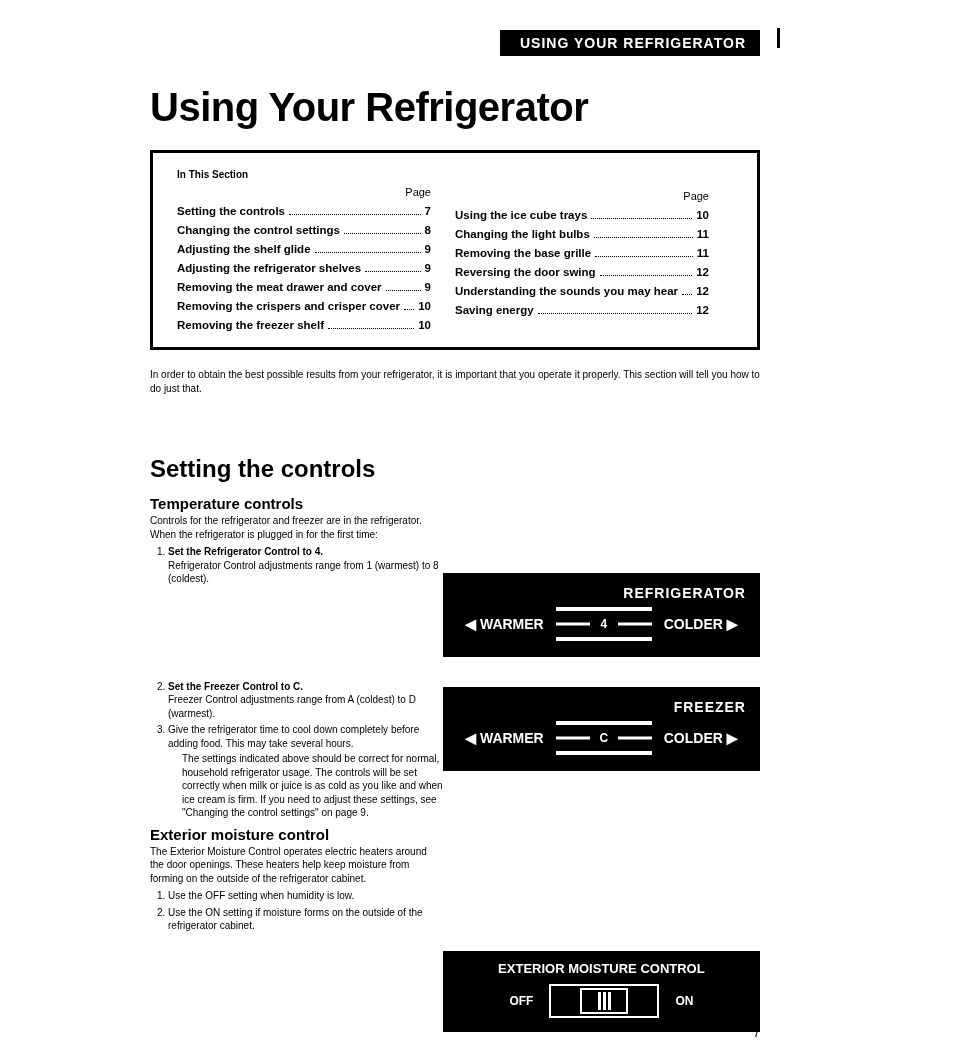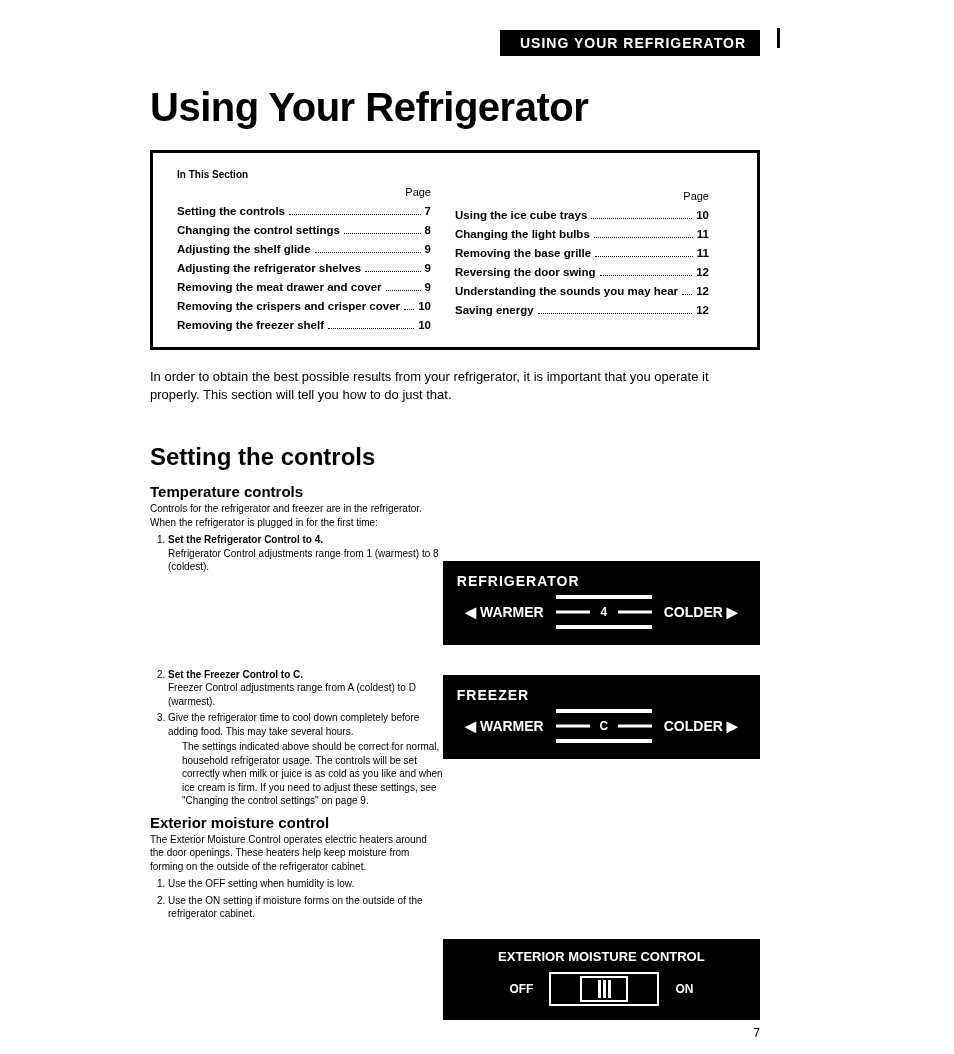--- a/index.html
+++ b/index.html
@@ -72,23 +72,23 @@
   }
   .toc-title { white-space: nowrap; }
   .toc-dots {
     flex: 1;
     border-bottom: 1.5px dotted #000;
     margin: 0 4px 3px 4px;
     min-width: 8px;
   }
   .toc-page { white-space: nowrap; }
   .intro {
-    font-size: 13px;
+    font-size: 10px;
     line-height: 1.35;
-    margin-bottom: 40px;
+    margin-bottom: 60px;
   }
   .section-title {
     font-size: 24px;
     font-weight: 900;
     margin: 0 0 6px 0;
   }
   .subsection-title {
     font-size: 15px;
     font-weight: 900;
     margin: 6px 0 2px 0;
@@ -107,21 +107,21 @@
     margin: 4px 0;
   }
   ol.body-text li { margin-bottom: 3px; }
   .indent { margin-left: 14px; display:block; }
   .bold { font-weight: bold; }
 
   .control-panel {
     background: #000;
     color: #fff;
     padding: 12px 14px 16px 14px;
-    text-align: left;
+    text-align: right;
   }
   .control-panel .cp-title {
     font-size: 14px;
     font-weight: bold;
     letter-spacing: 1px;
     margin-bottom: 6px;
   }
   .cp-row {
     display: flex;
     align-items: center;

